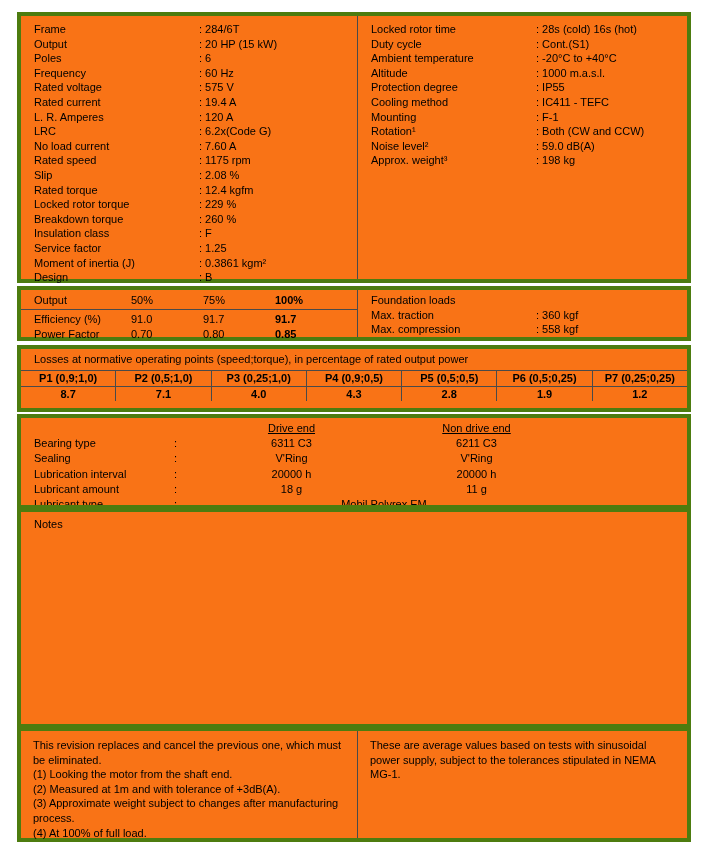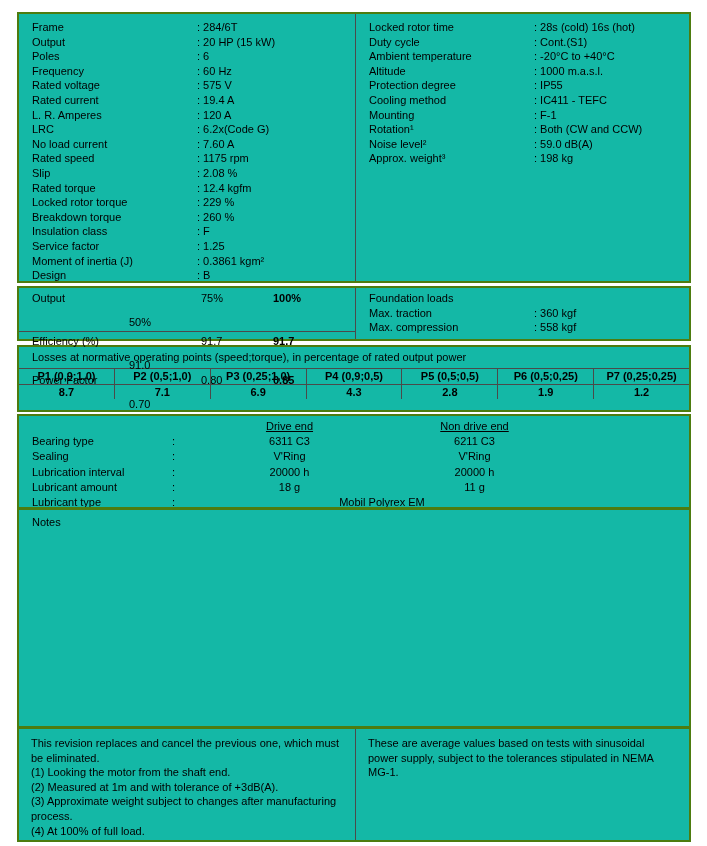--- a/index.html
+++ b/index.html
@@ -2,39 +2,39 @@
 <html><head>
 <meta charset="utf-8">
 <style>
   html,body { margin:0; padding:0; }
   body {
     width:707px; height:846px; background:#ffffff; color:#000;
     font-family:"Liberation Sans","DejaVu Sans",sans-serif;
     font-size:11px; position:relative; overflow:hidden;
   }
   .doc { position:absolute; left:17px; top:12px; width:674px; }
-  .sec { border:2px solid #4d7c0f; box-sizing:border-box; background:#14b8a6; }
+  .sec { border:4px solid #4d7c0f; box-sizing:border-box; background:#f97316; }
   .cols { display:flex; height:100%; }
   .col { box-sizing:border-box; }
   .col-left  { width:337px; border-right:1px solid #4a4a4a; }
   .col-right { flex:1; }
 
   
   .sec-specs { height:271px; }
   .specs-pad { padding:6px 8px 0 13px; }
   .spec-row { display:flex; line-height:14.6px; white-space:nowrap; }
   .spec-label { width:165px; flex-shrink:0; }
   .spec-value { flex:1; }
 
   
   .sec-perf { height:55px; margin-top:3px; }
   .perf-head { border-bottom:1px solid #4a4a4a; }
   .perf-row { display:flex; padding-left:13px; line-height:15px; }
   .perf-head .perf-row { padding-top:3px; padding-bottom:1px; }
-  .pc0 { width:97px; } .pc1 { width:72px;margin-top:24px; } .pc2 { width:72px; } .pc3 { flex:1;font-weight:bold; }
+  .pc0 { width:97px; } .pc1 { width:72px; } .pc2 { width:72px; } .pc3 { flex:1;font-weight:bold; }
   .perf-body { padding-top:2px; }
   .found-pad { padding:3px 8px 0 13px; }
 
   
   .sec-losses { height:67px; margin-top:4px; }
   .losses-title { padding:4px 8px 4px 13px; border-bottom:1px solid #4a4a4a; line-height:13px; }
   .losses-grid { display:flex; }
   .loss-col { flex:1; text-align:center;font-weight:bold; }
   .loss-col + .loss-col { border-left:1px solid #4a4a4a; }
   .loss-head { border-bottom:1px solid #4a4a4a; line-height:13px; padding:1px 0; }
@@ -232,21 +232,21 @@
       <div class="loss-col">
           <div class="loss-head">P1 (0,9;1,0)</div>
           <div class="loss-val">8.7</div>
         </div>
         <div class="loss-col">
           <div class="loss-head">P2 (0,5;1,0)</div>
           <div class="loss-val">7.1</div>
         </div>
         <div class="loss-col">
           <div class="loss-head">P3 (0,25;1,0)</div>
-          <div class="loss-val">6.9</div>
+          <div class="loss-val">4.0</div>
         </div>
         <div class="loss-col">
           <div class="loss-head">P4 (0,9;0,5)</div>
           <div class="loss-val">4.3</div>
         </div>
         <div class="loss-col">
           <div class="loss-head">P5 (0,5;0,5)</div>
           <div class="loss-val">2.8</div>
         </div>
         <div class="loss-col">

